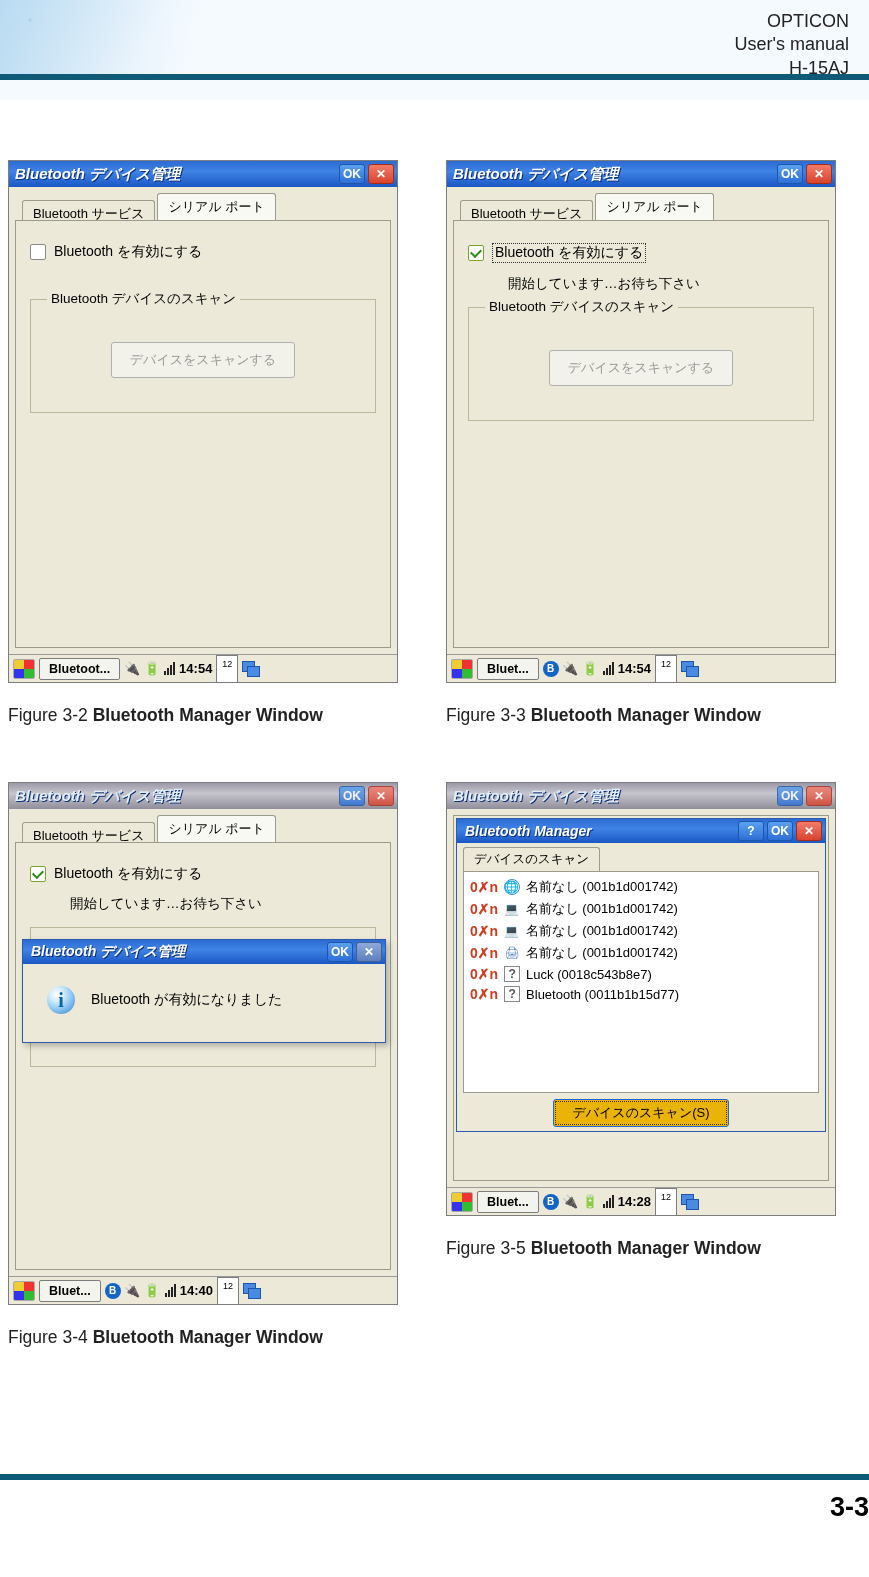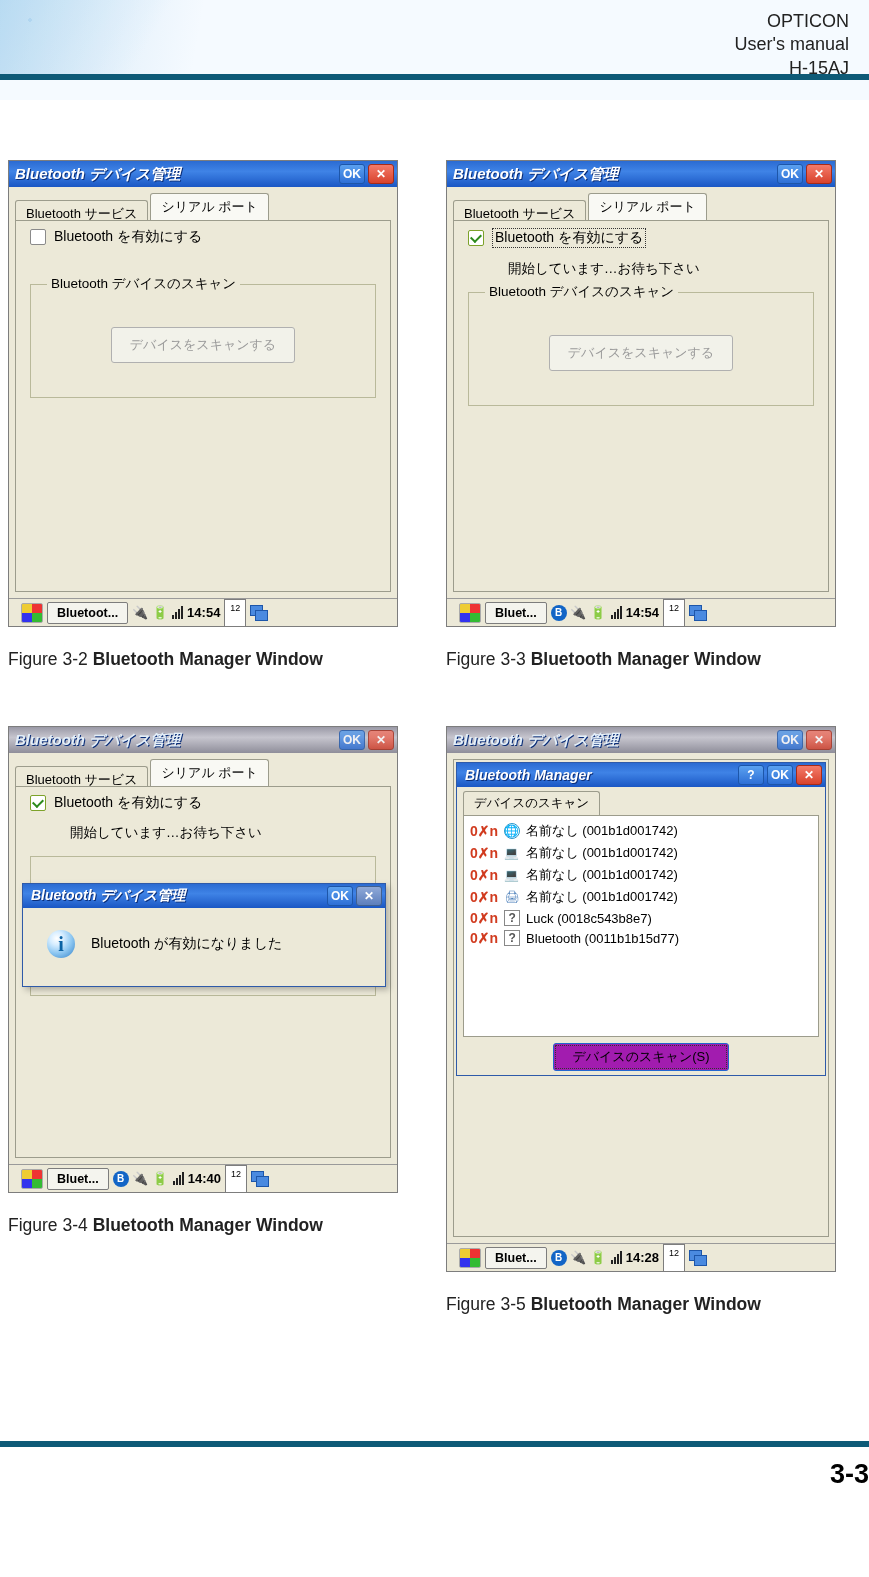--- a/index.html
+++ b/index.html
@@ -21,22 +21,22 @@
   .titlebar.disabled { background: linear-gradient(to bottom, #9a99a6, #c6c5ce 40%, #8f8e9a); color:#d6e6ff; }
   .title-text { font-style: italic; font-weight: 700; text-shadow: 1px 1px 0 #0b2e78; font-size: 15px; }
   .title-btns { display:flex; gap:3px; }
   .tb-btn { width:26px; height:20px; border-radius:3px; display:flex; align-items:center; justify-content:center; font-weight:700; font-size:12px; }
   .ok-btn { background: linear-gradient(#5ba1f0,#2e6fd6); color:#fff; border:1px solid #1d56a9; }
   .x-btn  { background: linear-gradient(#f47b6a,#d8432d); color:#fff; border:1px solid #a62a18; }
   .help-btn { background: linear-gradient(#5ba1f0,#2e6fd6); color:#fff; border:1px solid #1d56a9; }
 
   .tabs { display:flex; gap:2px; padding:6px 6px 0; }
   .tab { padding:4px 10px; border:1px solid #9c9c8c; border-bottom:none; background:#f9f9f4; border-radius:3px 3px 0 0; font-size:13px; }
-  .tab.active { background:#ece9d8; position:relative; top:7px; }
-  .tab-body { margin:0 6px 6px; border:1px solid #9c9c8c; background:#ece9d8; height:372px; padding:7px 14px 14px; position:relative; }
+  .tab.active { background:#ece9d8; position:relative; top:7px;margin-left:7px; }
+  .tab-body { margin:0 6px 6px; border:1px solid #9c9c8c; background:#ece9d8; height:428px; padding:22px 14px 14px; position:relative; }
 
   .checkbox-row { display:flex; align-items:center; gap:8px; font-size:14px; margin-bottom:12px; }
   .cb { width:16px; height:16px; border:1px solid #7da22a; border-radius:2px; background:#fff; display:flex; align-items:center; justify-content:center; }
   .cb.unchecked { border-color:#8a8a8a; }
   .cb.checked::after { content:""; width:8px; height:5px; border-left:2px solid #2c8a1c; border-bottom:2px solid #2c8a1c; transform: rotate(-45deg) translate(1px,-1px); }
 
   .status-wait { font-size:13.5px; margin-left:40px; margin-bottom:14px; }
 
   .fieldset { border:1px solid #b9b99a; padding:24px 18px 34px; }
   .fieldset-legend { position:relative; top:-34px; left:-2px; display:inline-block; padding:0 4px; font-size:13.5px; background:#ece9d8; }
@@ -55,25 +55,25 @@
   .inner-title .t { font-style:italic; font-weight:700; font-size:14px; text-shadow:1px 1px 0 #0b2e78; }
   .scan-tab { margin:4px 6px 0; display:inline-block; padding:3px 10px; border:1px solid #9c9c8c; border-bottom:none; background:#ece9d8; border-radius:3px 3px 0 0; font-size:12.5px; }
   .list-box { margin:0 6px 6px; border:1px solid #9c9c8c; background:#fff; height:222px; overflow:auto; padding:4px 6px; font-size:13px; }
   .list-row { display:flex; align-items:center; gap:6px; padding:2px 0; }
   .mark { font-size:14px; color:#d13b1f; font-weight:700; }
   .dev-icon { width:16px; height:16px; display:inline-flex; align-items:center; justify-content:center; font-size:12px; }
   .dev-globe { border:1.5px solid #2c97c9; border-radius:50%; color:#2c97c9; }
   .dev-pc { color:#4b7fba; }
   .dev-q { border:1px solid #888; color:#555; font-weight:700; }
   .scan-btn-wrap { text-align:center; margin:6px 0 4px; }
-  .scan-btn { display:inline-block; padding:4px 18px; border:1.5px solid #2267d0; background:#a21caf; font-size:13px; border-radius:3px; }
+  .scan-btn { display:inline-block; padding:4px 18px; border:1.5px solid #2267d0; background:#eab308; font-size:13px; border-radius:3px; }
   .dotted { outline:1px dotted #333; outline-offset:-3px; }
 
   
-  .taskbar { display:flex; align-items:center; height:28px; border-top:1px solid #9a9a9a; background:#ece9d8; padding:0 12px; gap:4px; }
+  .taskbar { display:flex; align-items:center; height:28px; border-top:1px solid #9a9a9a; background:#ece9d8; padding:0 4px; gap:4px; }
   .start-flag { width:22px; height:20px; border:1px solid #aaa; background: conic-gradient(#e33 0 25%, #3b3 0 50%, #33e 0 75%, #ec3 0 100%); border-radius:2px; }
   .task-btn { flex:0 0 auto; padding:3px 9px; border:1px solid #7d7d7d; background:#f4f4ee; font-size:12.5px; font-weight:600; border-radius:2px; }
   .tray-icon { width:16px; height:16px; display:inline-block; }
   .bt-ico { border-radius:50%; background:#1265c6; color:#fff; font-size:10px; font-weight:700; display:inline-flex; align-items:center; justify-content:center; }
   .sig { display:flex; align-items:flex-end; gap:1px; }
   .sig span{ width:2px; background:#222; }
   .clock { font-size:13px; font-weight:700; }
   .sip { width:22px; height:28px; border:1px solid #7d7d7d; background:#fff; font-size:9px; text-align:center; line-height:16px; }
   .wins { width:18px; height:16px; position:relative; display:inline-block; }
   .wins::before, .wins::after { content:""; position:absolute; width:11px; height:9px; border:1px solid #1d56a9; background:#4a8ae0; }
@@ -257,21 +257,21 @@
 
     <div class="fig-block">
       <div class="win">
         <div class="titlebar disabled">
           <span class="title-text" style="color:#e3eef8">Bluetooth デバイス管理</span>
           <span class="title-btns">
             <span class="tb-btn ok-btn" style="opacity:.8">OK</span>
             <span class="tb-btn x-btn" style="opacity:.8">✕</span>
           </span>
         </div>
-        <div class="tab-body" style="height:478px; margin-top:6px; position:relative; padding:0;">
+        <div class="tab-body" style="height:366px; margin-top:6px; position:relative; padding:0;">
           <div class="inner-win">
             <div class="inner-title">
               <span class="t">Bluetooth Manager</span>
               <span class="title-btns">
                 <span class="tb-btn help-btn">?</span>
                 <span class="tb-btn ok-btn">OK</span>
                 <span class="tb-btn x-btn">✕</span>
               </span>
             </div>
             <div class="scan-tab">デバイスのスキャン</div>

